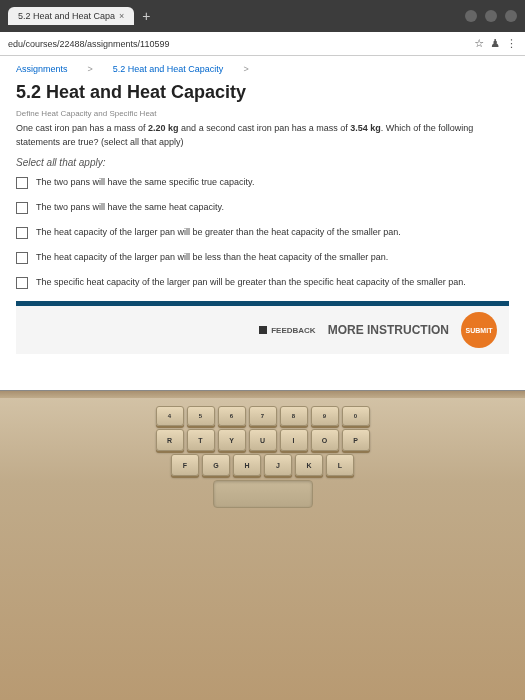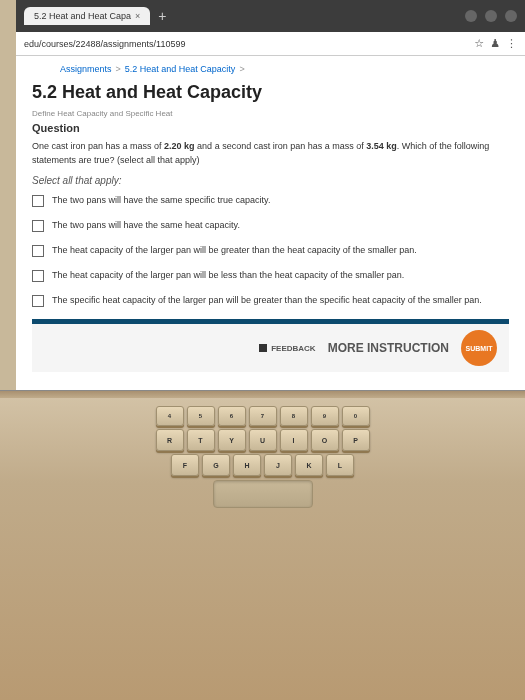--- a/index.html
+++ b/index.html
@@ -10,21 +10,21 @@
       overflow: hidden;
       background: #c8b89a;
       font-family: Arial, sans-serif;
       position: relative;
     }
 
     
     .laptop-screen {
       position: absolute;
       top: 0;
-      left: 16px;
+      left: 0;
       right: 0;
       height: 390px;
       background: #f0f0f0;
       border-bottom: 3px solid #999;
     }
 
     
     .browser-chrome {
       background: #3c3c3c;
       height: 32px;
@@ -107,22 +107,21 @@
       padding: 8px 16px;
     }
 
     
     .breadcrumb {
       display: flex;
       align-items: center;
       font-size: 9px;
       color: #555;
       margin-bottom: 8px;
-      gap: 4px;
-      margin-left: 28px;
+      gap: 20px;
     }
 
     .breadcrumb a {
       color: #0066cc;
       text-decoration: none;
       font-size: 9px;
     }
 
     .breadcrumb-sep {
       font-size: 9px;
@@ -336,21 +335,20 @@
       <a href="#">Assignments</a>
       <span class="breadcrumb-sep">&gt;</span>
       <a href="#">5.2 Heat and Heat Capacity</a>
       <span class="breadcrumb-sep">&gt;</span>
     </div>
 
     <div class="page-title">5.2 Heat and Heat Capacity</div>
 
     <div class="subtitle">Define Heat Capacity and Specific Heat</div>
 
-    <div class="question-label">Question</div>
 
     <div class="question-text">
       <span>One cast iron pan has a mass of </span><strong>2.20 kg</strong><span> and a second cast iron pan has a mass of </span><strong>3.54 kg</strong><span>. Which of the following statements are true? (select all that apply)</span>
     </div>
 
     <div class="select-all-text">Select all that apply:</div>
 
     <div class="answer-option">
       <div class="checkbox"></div>
       <span>The two pans will have the same specific true capacity.</span>

